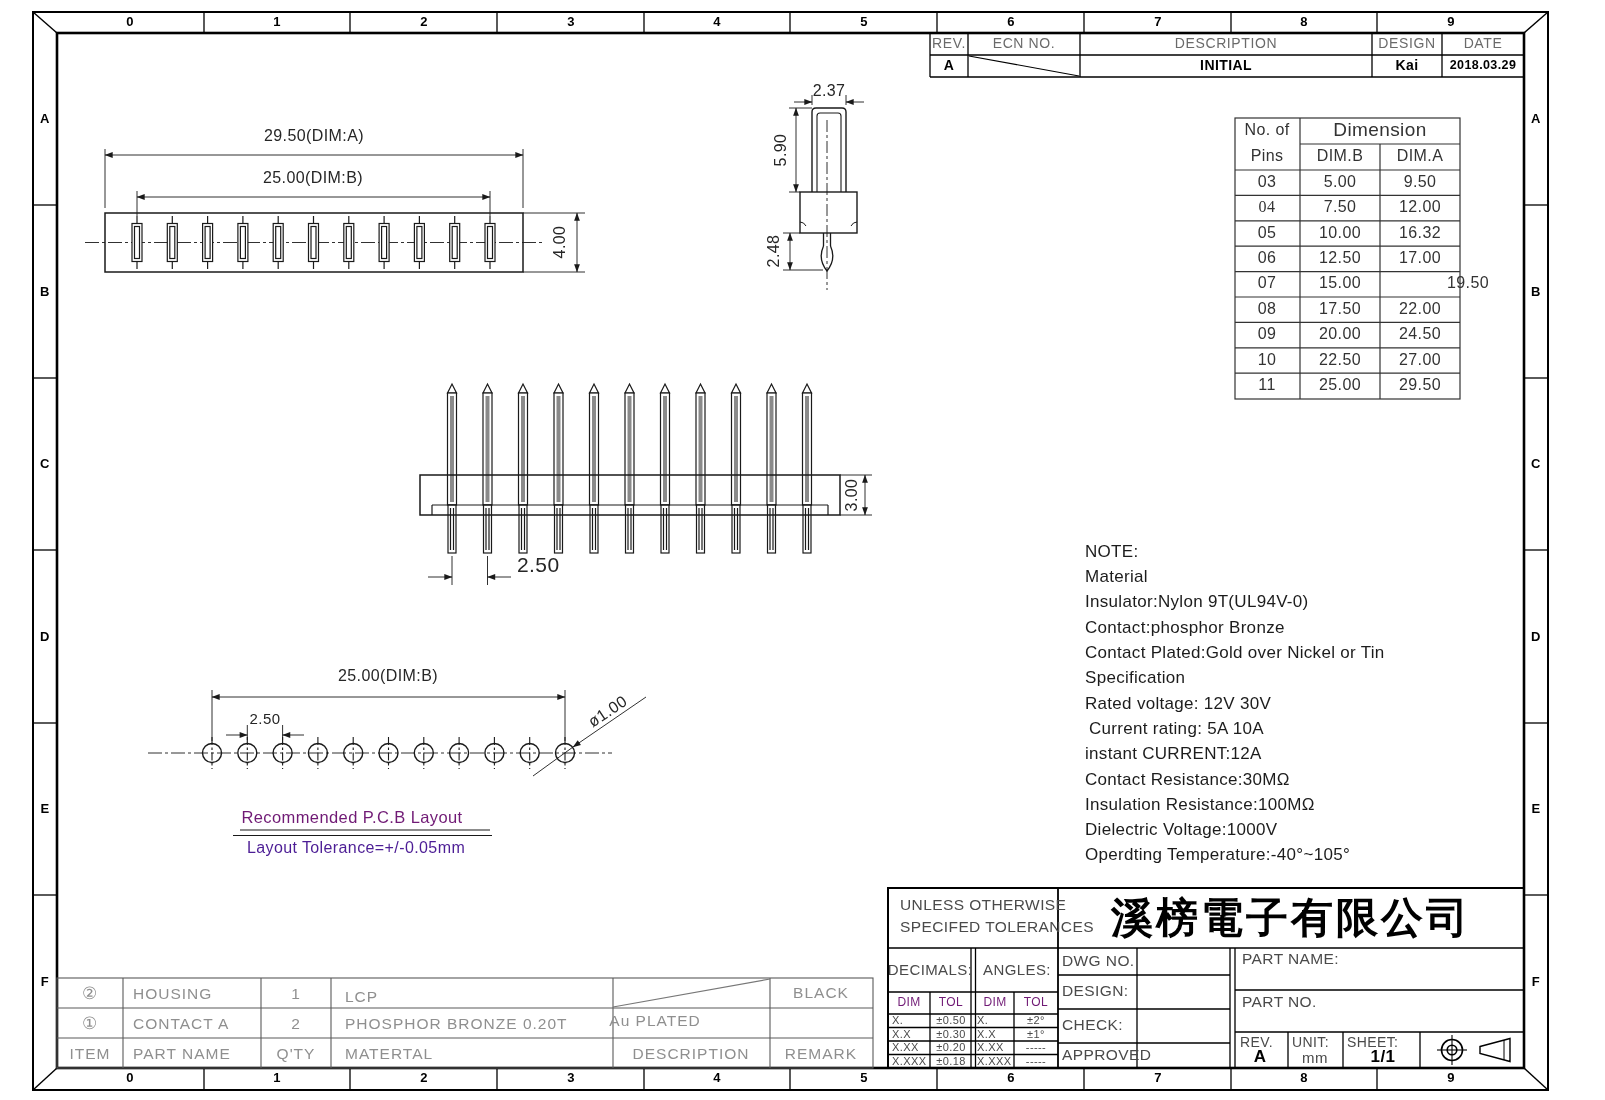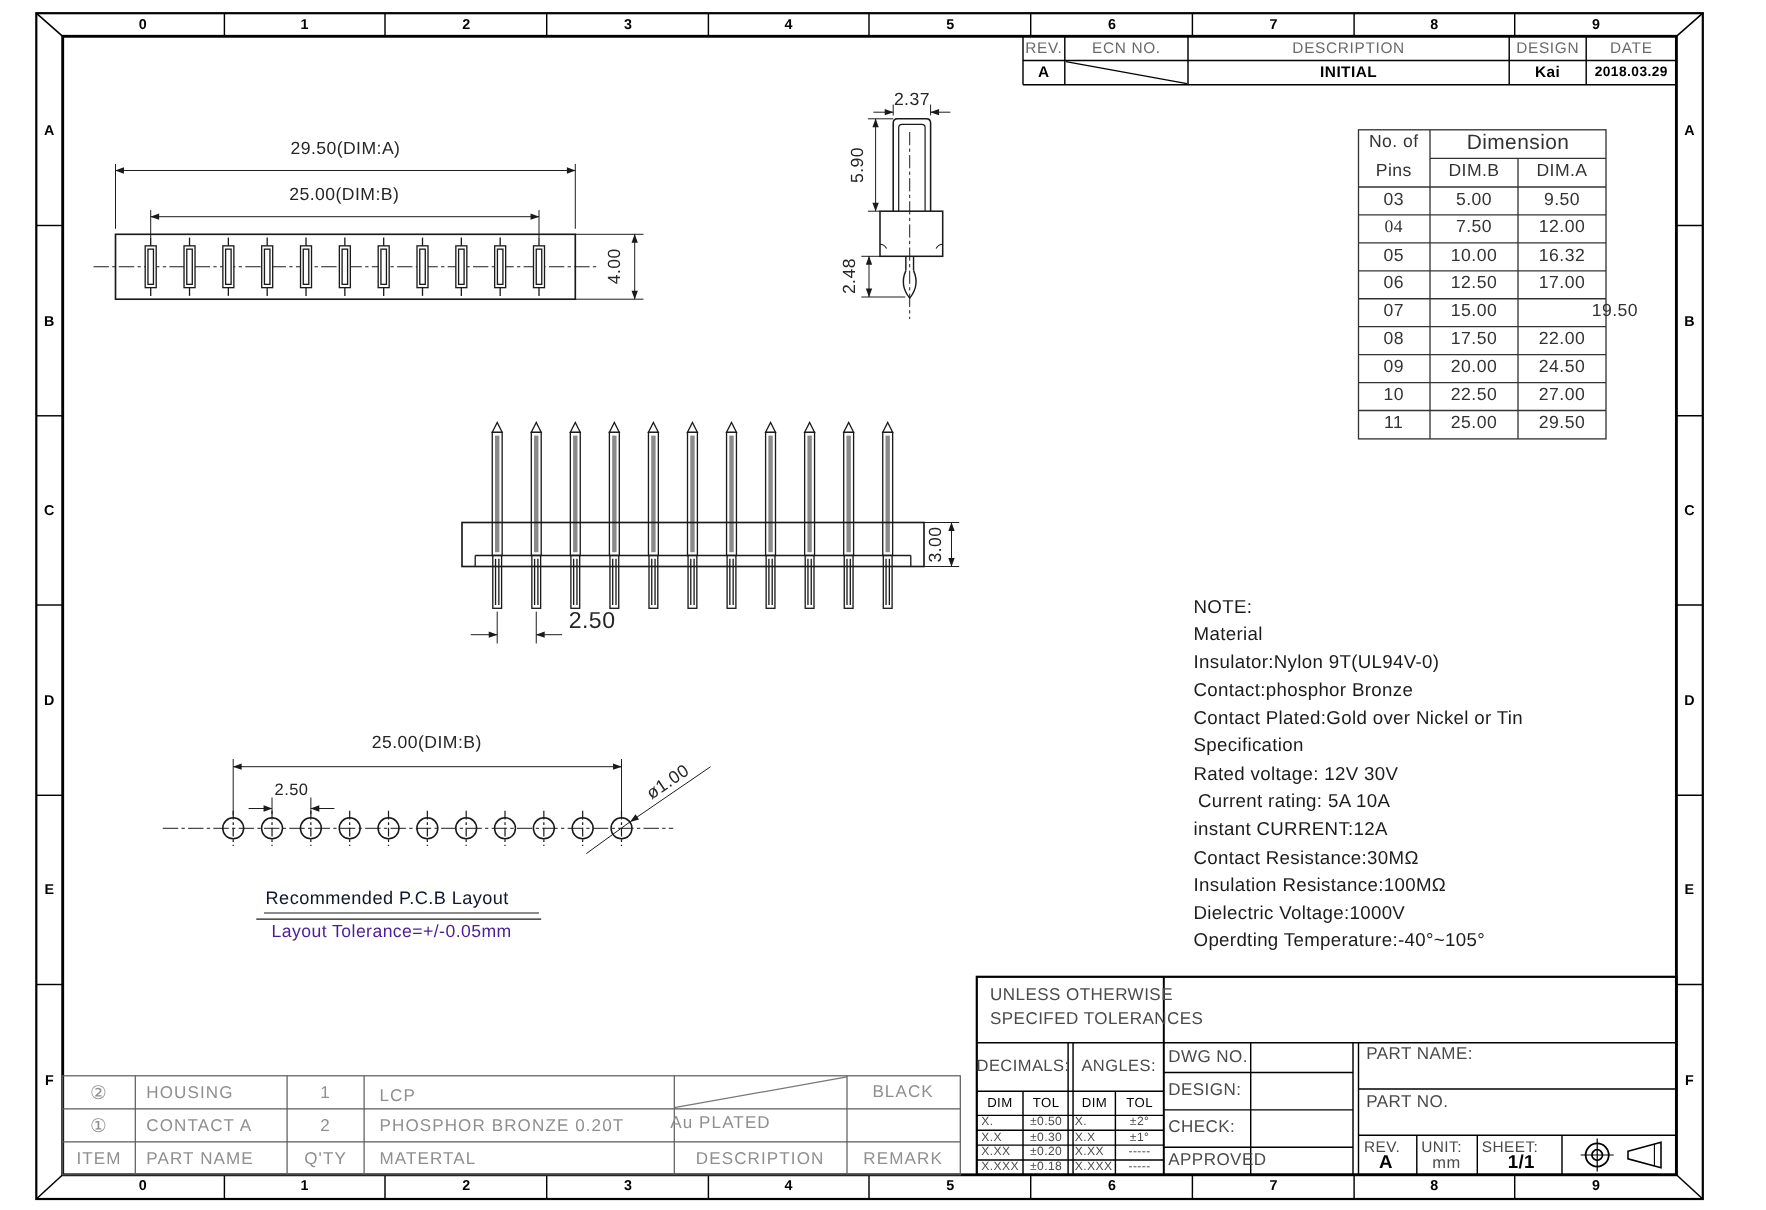--- a/index.html
+++ b/index.html
@@ -13,21 +13,21 @@
   .rotd{transform:translate(-50%,-50%) rotate(-34deg);}
   .rul{font-weight:700;font-size:13px;color:#000;}
   .dim{font-size:16px;color:#262626;}
   .dimbig{font-size:21px;color:#262626;}
   .note{font-size:17px;color:#1c1c1c;letter-spacing:.3px;}
   .tbl{font-size:16px;color:#333;}
   .tblhead{font-size:19px;color:#333;}
   .revhead{font-size:14px;color:#6a6a6a;letter-spacing:.6px;}
   .revval{font-size:14px;color:#000;font-weight:700;}
   .tb{font-size:15.5px;color:#4a4a4a;letter-spacing:.4px;}
-  .tbsm{font-size:12px;color:#000000;}
+  .tbsm{font-size:12px;color:#701a75;}
   .tbxs{font-size:11px;color:#4a4a4a;}
   .parts{font-size:15.5px;color:#8f8f8f;letter-spacing:1px;}
   .company{font-size:42px;color:#000;font-weight:600;letter-spacing:3px;}
   .bold{font-weight:700;color:#000;}
 </style>
 </head>
 <body>
 
 <div class="sheet">
 
@@ -369,21 +369,21 @@
 <div class="t dim c" style="left:313px;top:170px;">25.00(DIM:B)</div>
 <div class="t dim rot" style="left:560px;top:242px;">4.00</div>
 <div class="t dim c" style="left:829px;top:83px;">2.37</div>
 <div class="t dim rot" style="left:781px;top:150px;">5.90</div>
 <div class="t dim rot" style="left:774px;top:251px;">2.48</div>
 <div class="t dim rot" style="left:852px;top:495px;">3.00</div>
 <div class="t dimbig" style="left:517px;top:554px;">2.50</div>
 <div class="t dim c" style="left:388px;top:668px;">25.00(DIM:B)</div>
 <div class="t dim c" style="left:265px;top:711px;font-size:15px;">2.50</div>
 <div class="t dim rotd" style="left:608px;top:712px;">ø1.00</div>
-<div class="t c" style="left:352px;top:809px;font-size:16.5px;color:#0f172a;">Recommended P.C.B Layout</div>
+<div class="t c" style="left:352px;top:809px;font-size:16.5px;color:#701a75;">Recommended P.C.B Layout</div>
 <div class="t c" style="left:356px;top:840px;font-size:16px;color:#4c1d95;">Layout Tolerance=+/-0.05mm</div>
 
 <div class="t parts c" style="left:90px;top:985px;font-size:17px;">②</div>
 <div class="t parts" style="left:133px;top:986px;">HOUSING</div>
 <div class="t parts c" style="left:296px;top:986px;">1</div>
 <div class="t parts" style="left:345px;top:989px;">LCP</div>
 <div class="t parts c" style="left:821px;top:985px;">BLACK</div>
 <div class="t parts c" style="left:90px;top:1015px;font-size:17px;">①</div>
 <div class="t parts" style="left:133px;top:1016px;">CONTACT A</div>
 <div class="t parts c" style="left:296px;top:1016px;">2</div>
@@ -391,20 +391,21 @@
 <div class="t parts c" style="left:655px;top:1013px;">Au PLATED</div>
 <div class="t parts c" style="left:90px;top:1046px;">ITEM</div>
 <div class="t parts" style="left:133px;top:1046px;">PART NAME</div>
 <div class="t parts c" style="left:296px;top:1046px;">Q'TY</div>
 <div class="t parts" style="left:345px;top:1046px;">MATERTAL</div>
 <div class="t parts c" style="left:691px;top:1046px;">DESCRIPTION</div>
 <div class="t parts c" style="left:821px;top:1046px;">REMARK</div>
 
 <div class="t tb" style="left:900px;top:897px;">UNLESS OTHERWISE</div>
 <div class="t tb" style="left:900px;top:919px;">SPECIFED TOLERANCES</div>
+<div class="t company c" style="left:1291px;top:896px;">溪榜電子有限公司</div>
 <div class="t tb c" style="left:930px;top:962px;font-size:15px;">DECIMALS:</div>
 <div class="t tb c" style="left:1017px;top:962px;font-size:15px;">ANGLES:</div>
 <div class="t tbsm c" style="left:909px;top:996px;">DIM</div>
 <div class="t tbsm c" style="left:951px;top:996px;">TOL</div>
 <div class="t tbsm c" style="left:995px;top:996px;">DIM</div>
 <div class="t tbsm c" style="left:1036px;top:996px;">TOL</div>
 <div class="t tbxs" style="left:892px;top:1015px;">X.</div>
 <div class="t tbxs c" style="left:951px;top:1015px;">±0.50</div>
 <div class="t tbxs" style="left:892px;top:1029px;">X.X</div>
 <div class="t tbxs c" style="left:951px;top:1029px;">±0.30</div>

